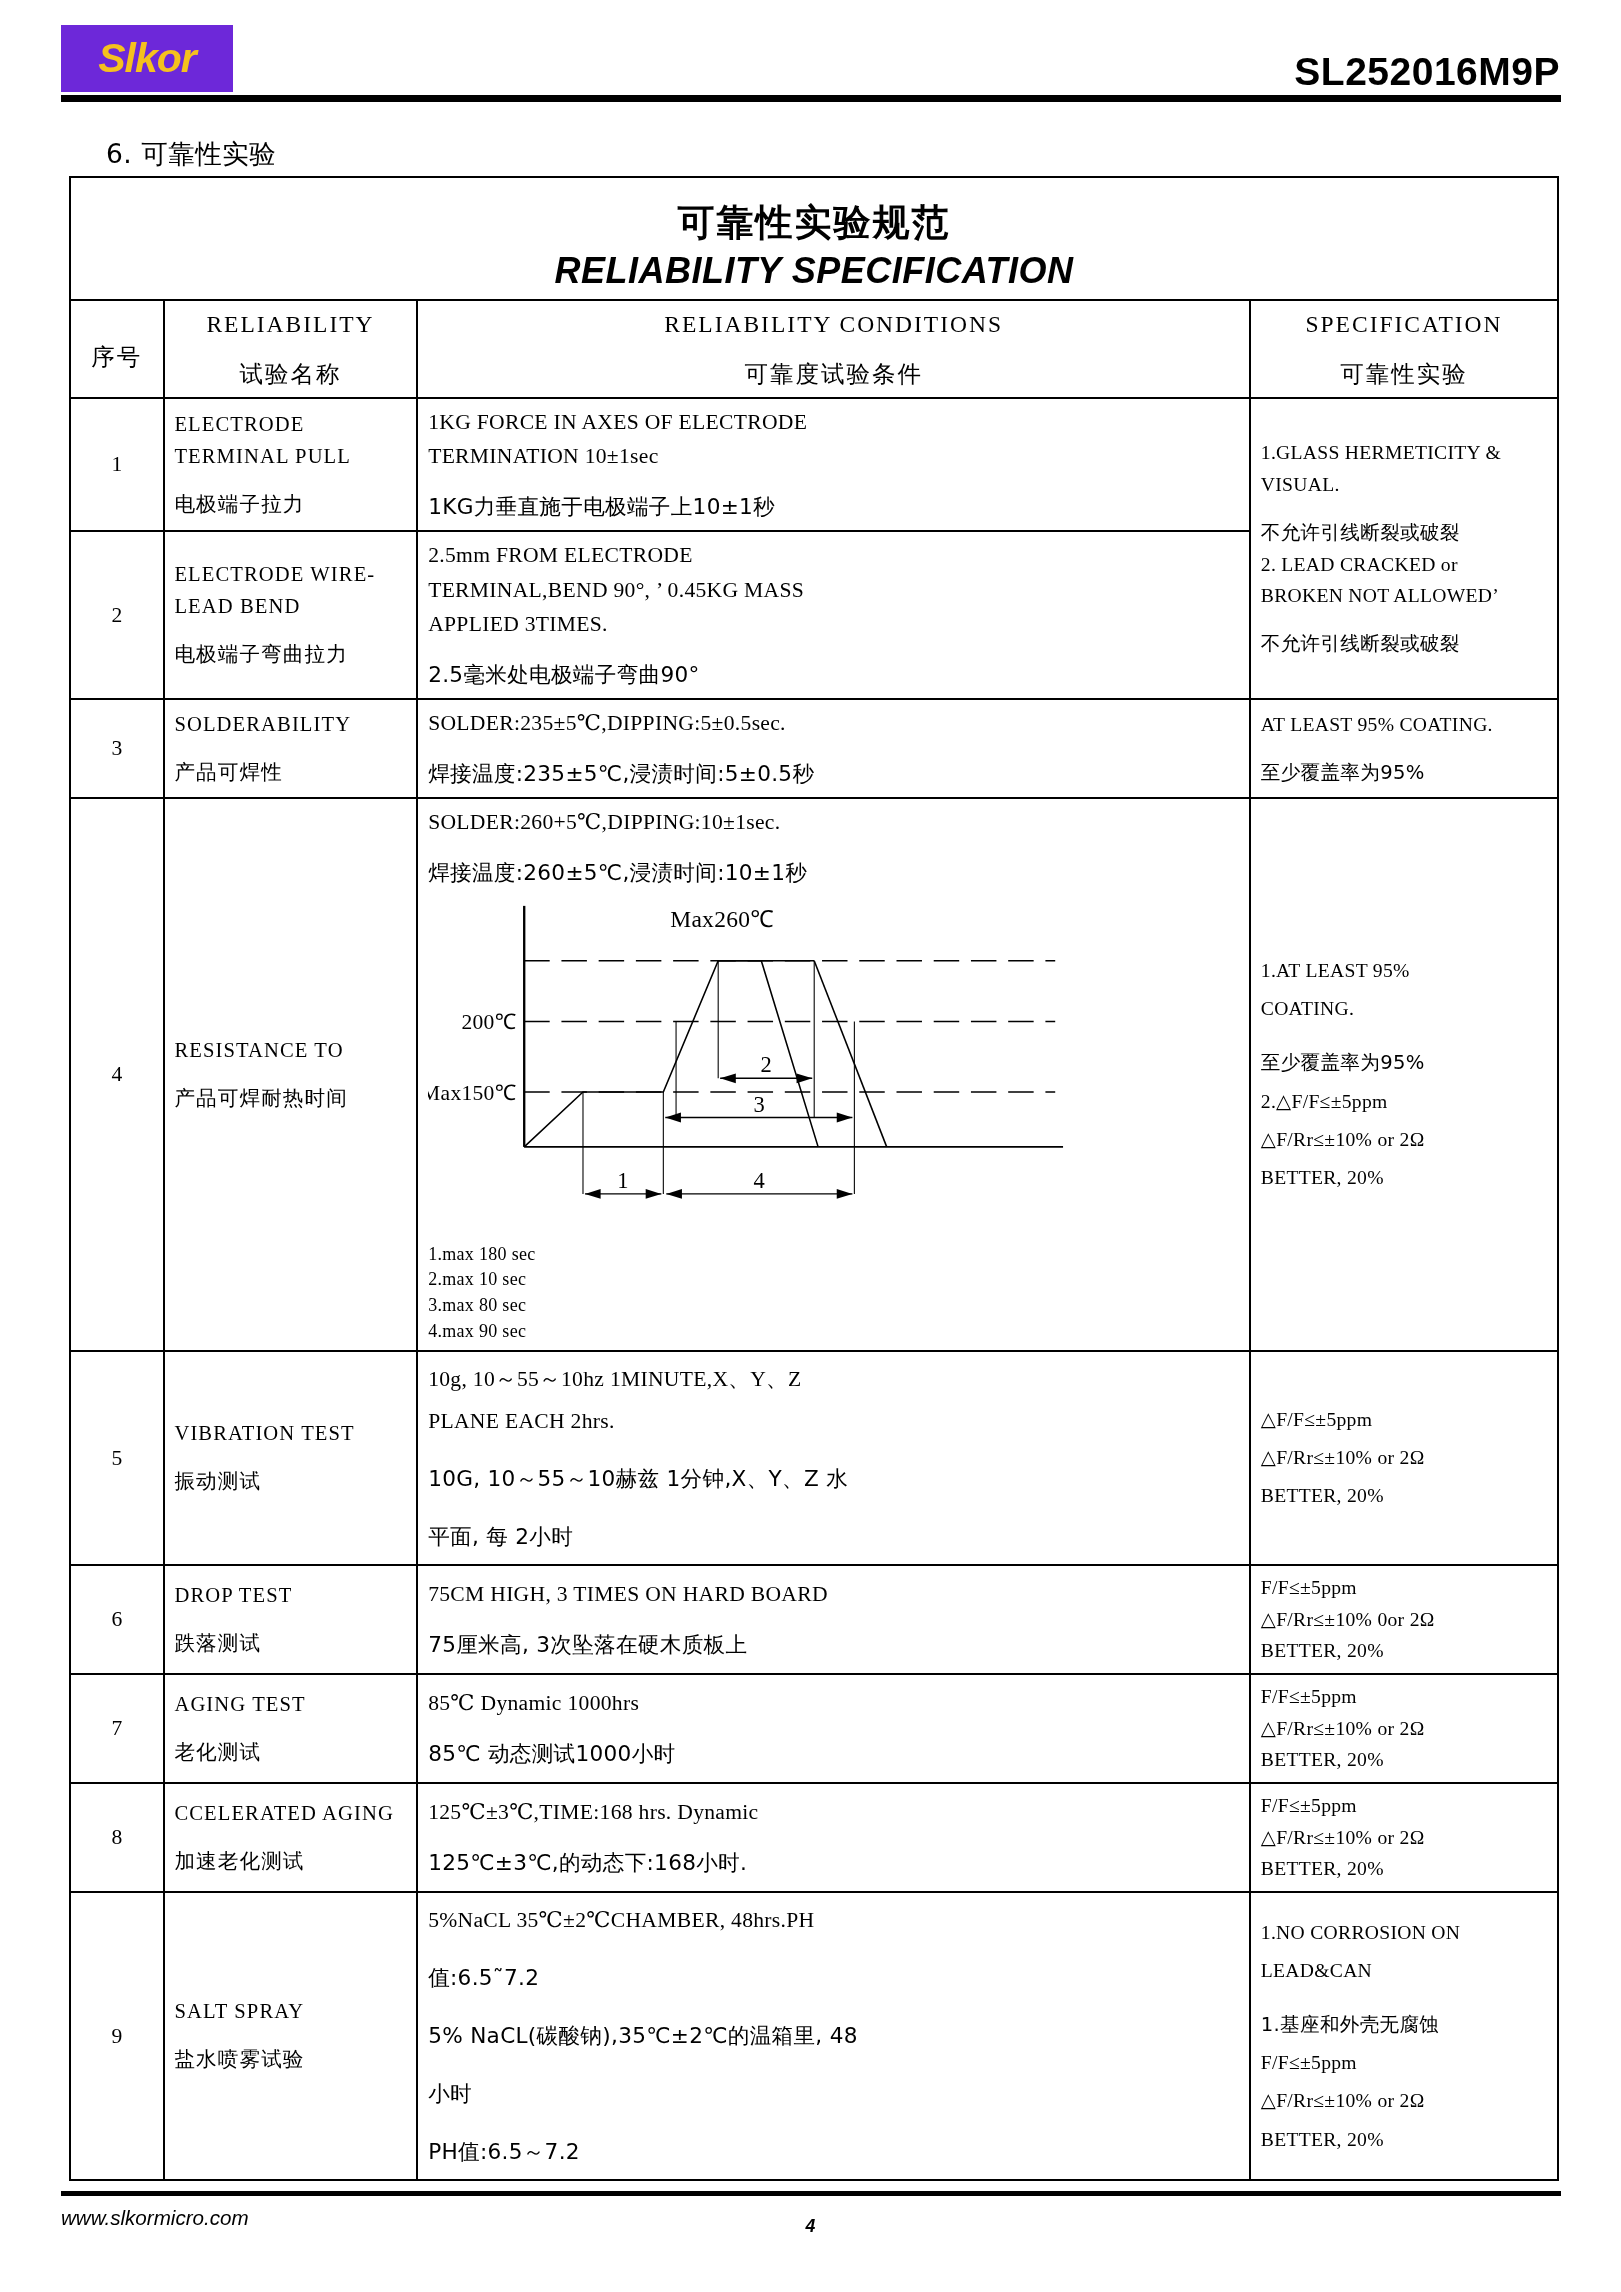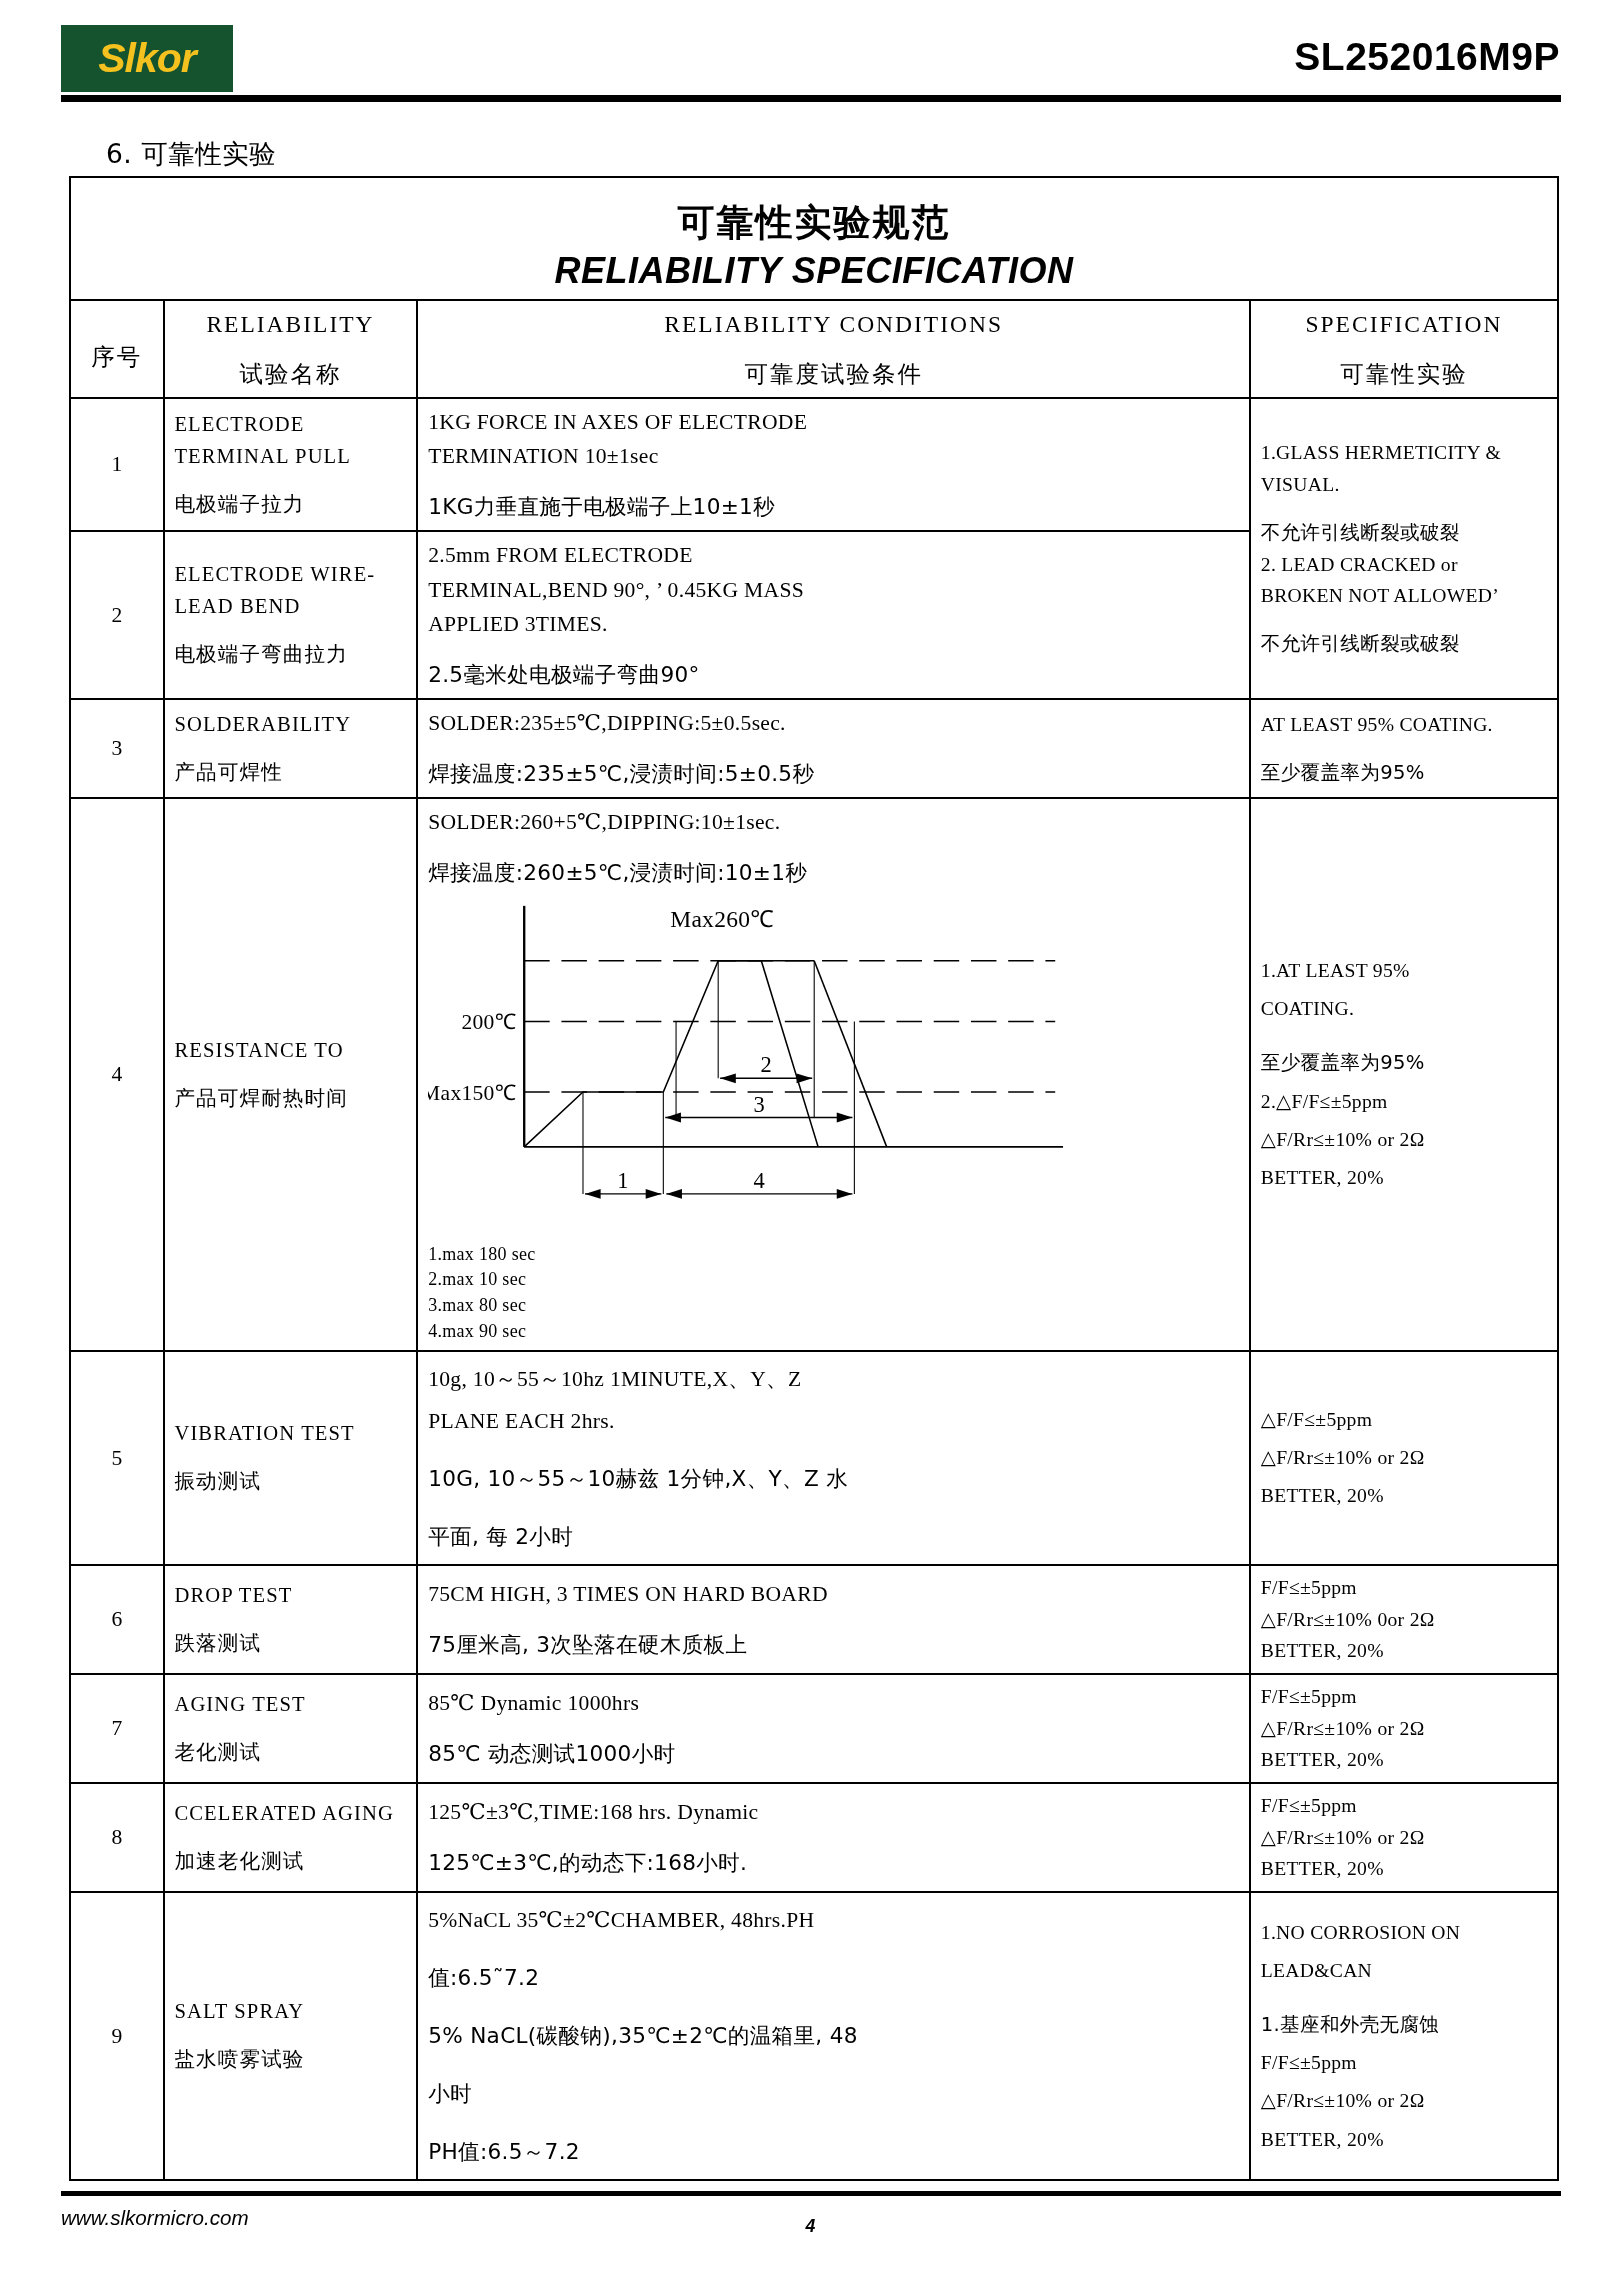--- a/index.html
+++ b/index.html
@@ -35,21 +35,21 @@
     font-style: italic;
     font-weight: bold;
     font-size: 41px;
     letter-spacing: -1px;
     color: #f5c11e;
     line-height: 1;
     user-select: none;
   }
   .part-number {
     position: absolute;
-    right: 61px; top: 35px;
+    right: 61px; top: 50px;
     font-family: "Liberation Sans", sans-serif;
     font-weight: bold;
     font-size: 39px;
     letter-spacing: 0.5px;
     color: #000;
   }
   .header-rule {
     position: absolute;
     left: 61px; top: 95px;
     width: 1500px;
@@ -183,21 +183,21 @@
     text-align: center;
     font-family: "Liberation Sans", sans-serif;
     font-weight: bold;
     font-size: 17.6px;
   }
 </style>
 </head>
 <body>
 
 <div class="page-header">
-  <div class="logo-box" style="background: #14532d;">
+  <div class="logo-box" style="background: #6d28d9;">
     <span class="logo-text" style="color: rgb(245, 193, 30);">Slkor</span>
   </div>
   <div class="part-number">SL252016M9P</div>
   <div class="header-rule"></div>
 </div>
 
 <div class="section-title cn">6. 可靠性实验</div>
 
 <table class="spec-table">
   <colgroup>

